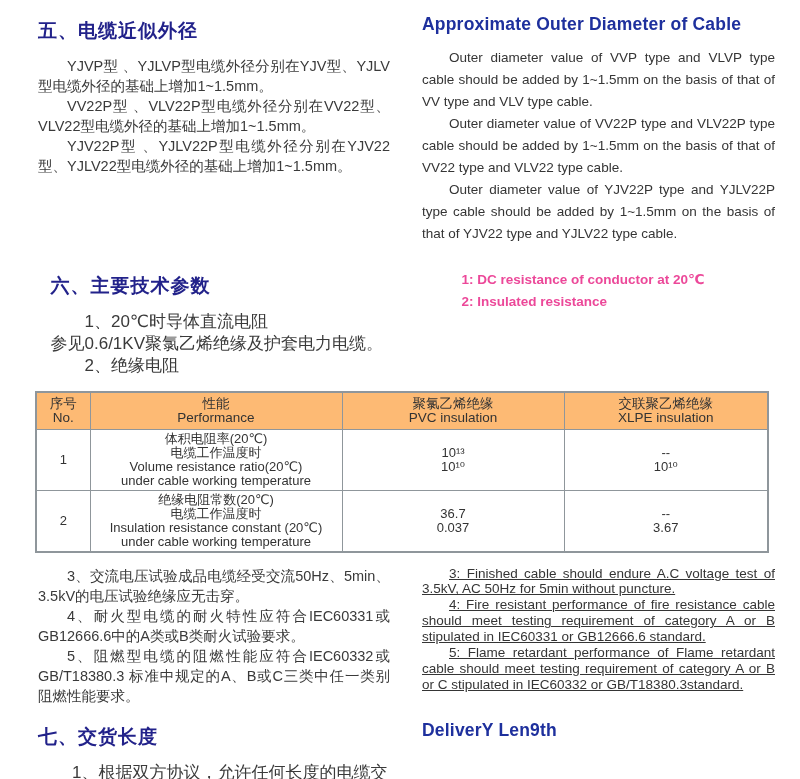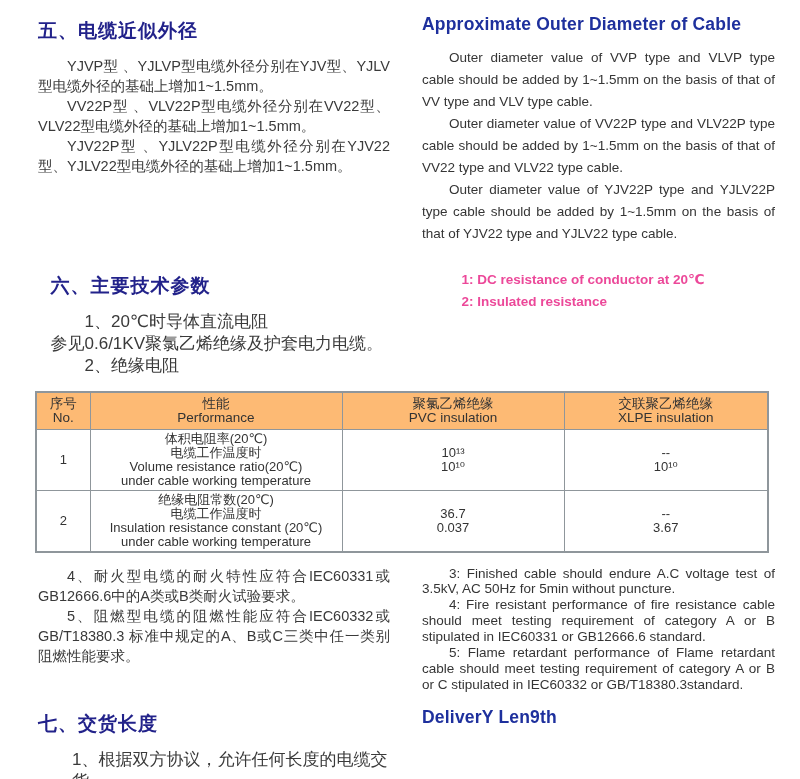--- a/index.html
+++ b/index.html
@@ -53,21 +53,21 @@
   .tbl thead tr { height:37px; }
   .tbl tbody tr { height:57px; }
   .c-no   { width:54px; }
   .c-perf { width:252px; }
   .c-pvc  { width:222px; }
   .c-xlpe { width:204px; }
   .cell-line { line-height:14px; }
 
   .notes { margin-top:13px; }
   .notes .p-zh { line-height:20px; }
-  .notes .p-en { line-height:15.9px; }
+  .notes .p-en { line-height:15.9px;text-decoration:underline; }
   .sec7 { margin-top:14px; }
   .sec7 .line-zh { line-height:22px; }
 </style>
 </head>
 <body>
 
 <div class="page">
 
   <div class="row sec5">
     <div class="col-zh">
@@ -157,20 +157,21 @@
         <td>
           <div class="cell-line">--</div>
           <div class="cell-line">3.67</div>
         </td>
       </tr>
     </tbody>
   </table>
 
   <div class="row notes">
     <div class="col-zh">
+      <p class="p-zh">3、交流电压试验成品电缆经受交流50Hz、5min、3.5kV的电压试验绝缘应无击穿。</p>
       <p class="p-zh">4、耐火型电缆的耐火特性应符合IEC60331或GB12666.6中的A类或B类耐火试验要求。</p>
       <p class="p-zh">5、阻燃型电缆的阻燃性能应符合IEC60332或GB/T18380.3 标准中规定的A、B或C三类中任一类别阻燃性能要求。</p>
     </div>
     <div class="col-en">
       <p class="p-en">3: Finished cable should endure A.C voltage test of 3.5kV, AC 50Hz for 5min without puncture.</p>
       <p class="p-en">4: Fire resistant performance of fire resistance cable should meet testing requirement of category A or B stipulated in IEC60331 or GB12666.6 standard.</p>
       <p class="p-en">5: Flame retardant performance of Flame retardant cable should meet testing requirement of category A or B or C stipulated in IEC60332 or GB/T18380.3standard.</p>
     </div>
   </div>
 

